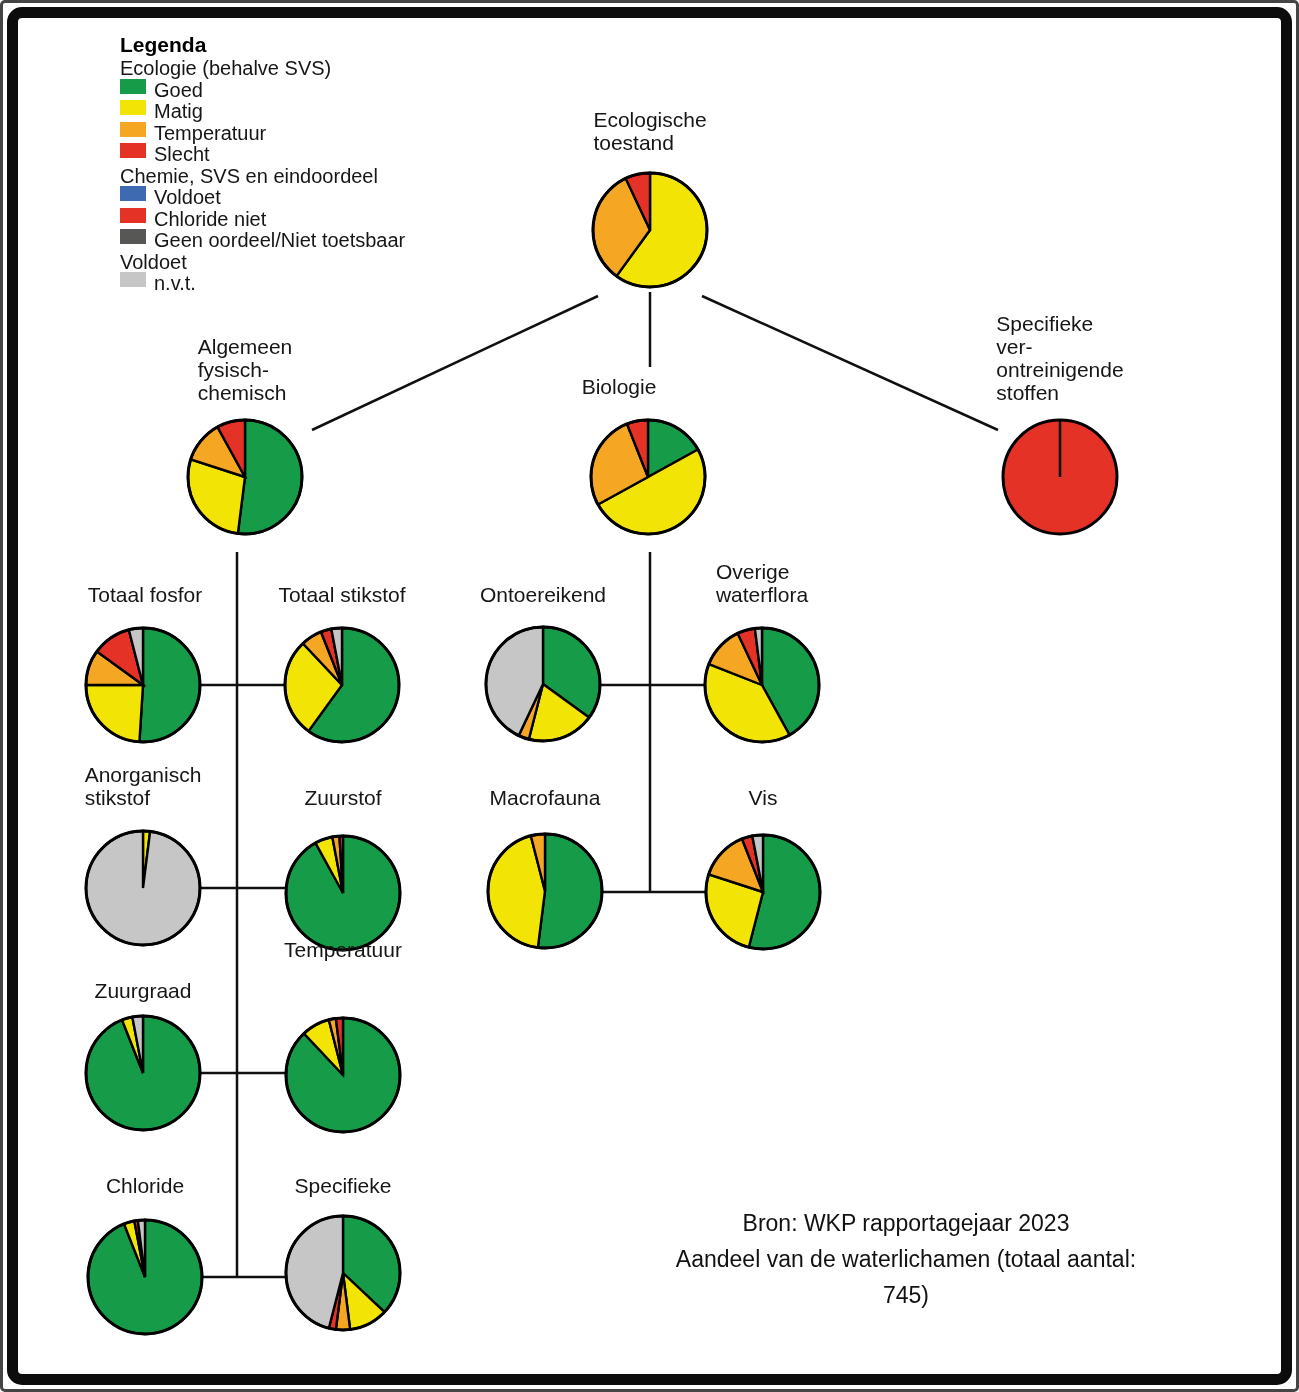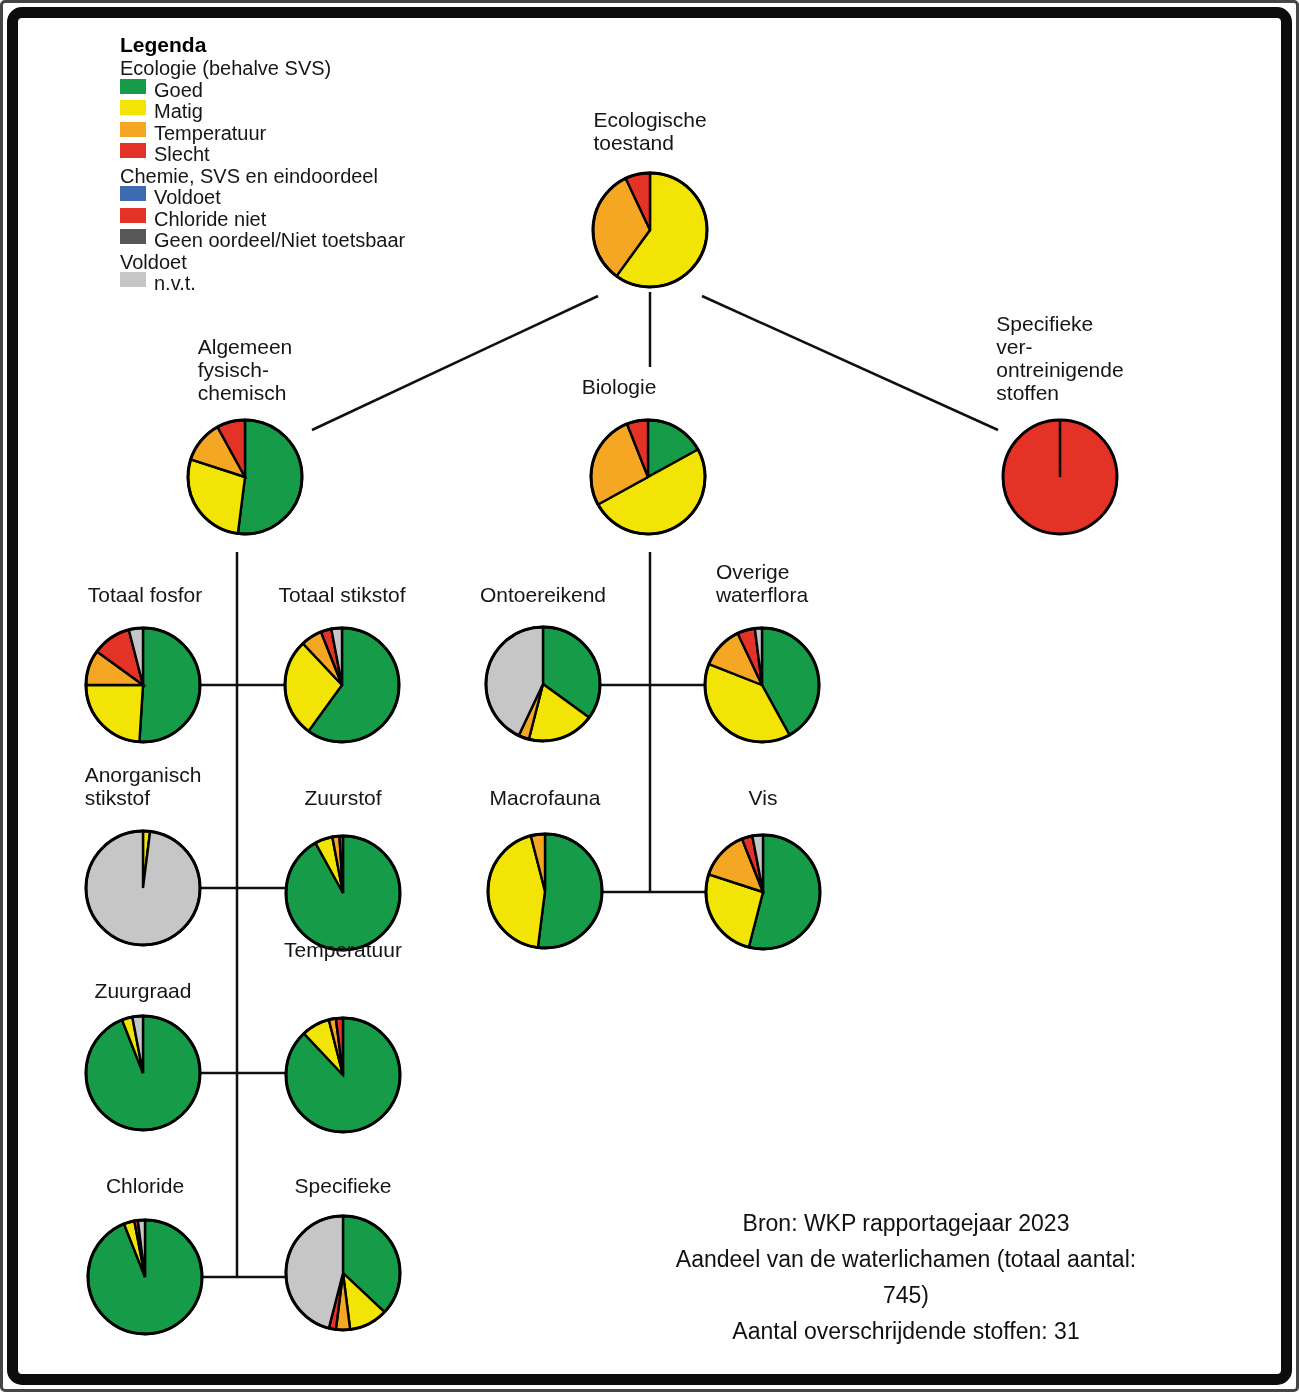--- a/index.html
+++ b/index.html
@@ -223,18 +223,17 @@
         <path d="M 61 61 L 68.14 117.55 A 57 57 0 0 1 53.86 117.55 Z" fill="#f5a623" stroke="#000" stroke-width="2.4"></path>
         <path d="M 61 61 L 53.86 117.55 A 57 57 0 0 1 46.82 116.21 Z" fill="#e43227" stroke="#000" stroke-width="2.4"></path>
         <path d="M 61 61 L 46.82 116.21 A 57 57 0 0 1 61.00 4.00 Z" fill="#c6c6c6" stroke="#000" stroke-width="2.4"></path>
         <circle cx="61" cy="61" r="57" fill="none" stroke="#000" stroke-width="3"></circle>
       </svg>
     </div>
 
   <div id="footer">
     <div>Bron: WKP rapportagejaar 2023</div>
     <div>Aandeel van de waterlichamen (totaal aantal: 745)</div>
-    <div>Aantal overschrijdende stoffen: 31</div>
   </div>
 
   <div class="frame"></div>
   <div class="outer-edge"></div>
 </div>
 
 </body></html>

